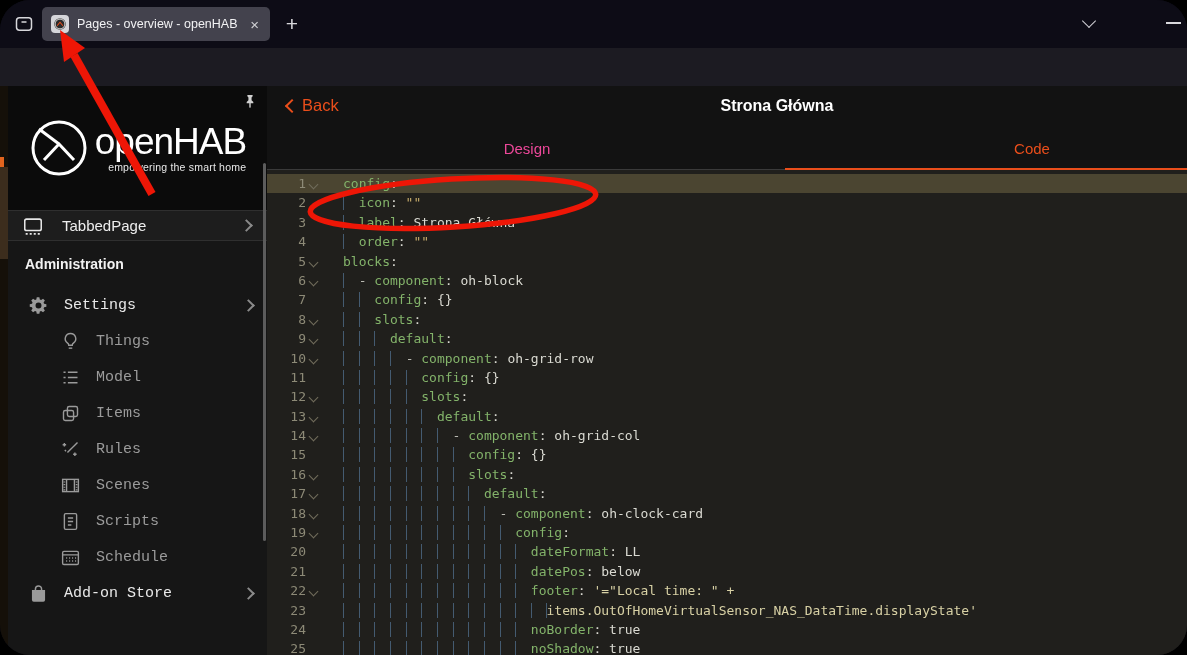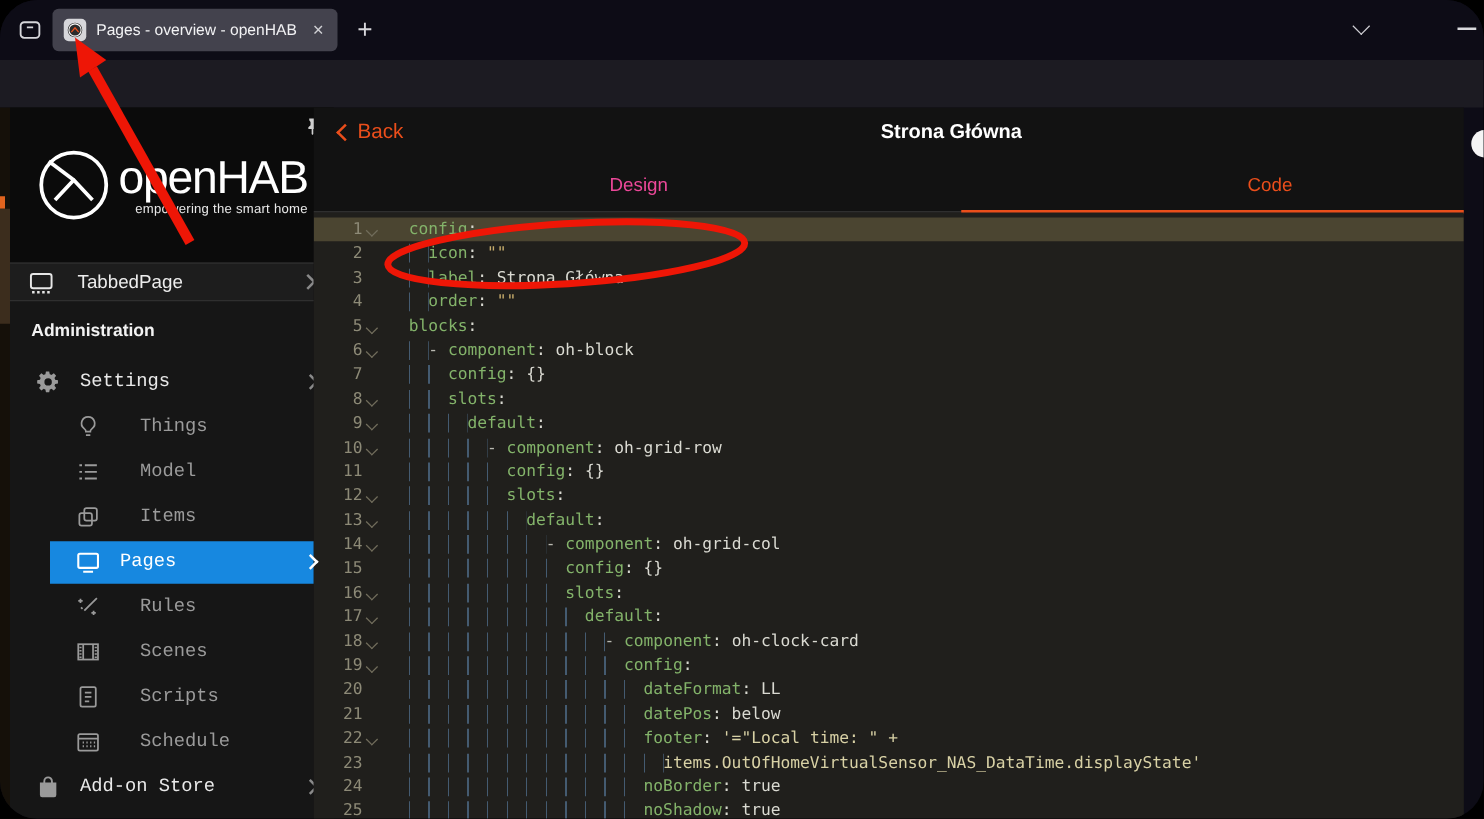--- a/index.html
+++ b/index.html
@@ -46,28 +46,28 @@
   .pagerow{position:absolute;left:0;top:124px;width:259px;height:31px;background:#1d1d1d;border-top:1px solid #2f2f2f;border-bottom:1px solid #2f2f2f;display:flex;align-items:center;}
   .pagerow .ico{width:22px;height:22px;color:#e6e6e6;margin-left:14px;}
   .pagerow .lbl{font-size:15px;color:#ededed;margin-left:18px;flex:1;}
   .section-title{position:absolute;left:17px;top:170px;font-size:14px;font-weight:700;color:#f2f2f2;}
   .menu{position:absolute;left:0;top:202px;width:259px;font-family:Liberation Mono, monospace;}
   .mrow{position:relative;height:36px;display:flex;align-items:center;}
   .mrow .ico{width:21px;height:21px;color:#9a9a9a;position:absolute;left:20px;top:7px;}
   .mrow.lvl1 .ico{left:52px;}
   .mrow .lbl{font-size:15px;color:#e9e9e9;position:absolute;left:56px;top:9px;}
   .mrow.lvl1 .lbl{left:88px;}
-  .mrow.muted .lbl{color:#9b9b9b;margin-left:16px;}
+  .mrow.muted .lbl{color:#9b9b9b;}
   .mrow .chev{position:absolute;right:14px;top:13px;width:9px;height:9px;border-right:2px solid #8a8a8a;border-top:2px solid #8a8a8a;transform:rotate(45deg);}
   .mrow.active .hl{position:absolute;left:32px;right:0;top:1px;bottom:1px;background:var(--blue);}
   .mrow.active .ico,.mrow.active .lbl{color:#fff;z-index:1;}
   .mrow.active .chev{border-color:#fff;border-width:2.6px;z-index:1;}
   .side-scroll{position:absolute;left:255px;top:77px;width:3px;height:378px;background:#5c5c5c;border-radius:2px;}
   
-  .main{position:absolute;left:251px;top:86px;width:920px;height:569px;background:#121212;}
+  .main{position:absolute;left:267px;top:86px;width:920px;height:569px;background:#121212;}
   .mainbar{position:absolute;left:0;top:0;width:920px;height:44px;}
   .back{position:absolute;left:20px;top:10px;display:flex;align-items:center;gap:5px;color:var(--accent);font-size:16.5px;}
   .back .bchev{width:10px;height:10px;border-left:2.4px solid var(--accent);border-bottom:2.4px solid var(--accent);transform:rotate(45deg);}
   .mtitle{position:absolute;left:0;top:11px;width:100%;padding-left:100px;text-align:center;font-size:16px;font-weight:700;color:#fff;}
   .tabsrow{position:absolute;left:0;top:44px;width:920px;height:40px;border-bottom:1px solid #3a3a3a;}
   .seg-tab{position:absolute;top:10px;width:220px;text-align:center;font-size:15px;color:#ec4899;}
   .seg-tab.design{left:150px;}
   .seg-tab.code{left:655px;color:var(--accent);}
   .tab-underline{position:absolute;left:518px;bottom:-2px;width:402px;height:3px;background:var(--accent);}
   
@@ -242,31 +242,20 @@
           <span class="lbl">Model</span>
         </div>
         <div class="mrow lvl1 muted">
           <span class="ico">
             <svg viewBox="0 0 24 24" fill="none" stroke="currentColor" stroke-width="1.6">
               <rect x="8.5" y="4" width="11.5" height="11.5" rx="2"></rect>
               <rect x="4" y="8.5" width="11.5" height="11.5" rx="2"></rect>
             </svg>
           </span>
           <span class="lbl">Items</span>
-        </div>
-        <div class="mrow lvl1 active">
-          <div class="hl"></div>
-          <span class="ico">
-            <svg viewBox="0 0 24 24" fill="none" stroke="currentColor" stroke-width="1.9">
-              <rect x="3" y="4.5" width="18" height="13" rx="1.5"></rect>
-              <path d="M7.5 21h9"></path>
-            </svg>
-          </span>
-          <span class="lbl">Pages</span>
-          <span class="chev"></span>
         </div>
         <div class="mrow lvl1 muted">
           <span class="ico">
             <svg viewBox="0 0 24 24" fill="none" stroke="currentColor" stroke-width="1.6">
               <path d="M8.5 15.5 20 4"></path>
               <path d="M5 4.5v4M3 6.5h4M17 15.5v4M15 17.5h4M5.5 12.5l1.4 1.4"></path>
             </svg>
           </span>
           <span class="lbl">Rules</span>
         </div>

